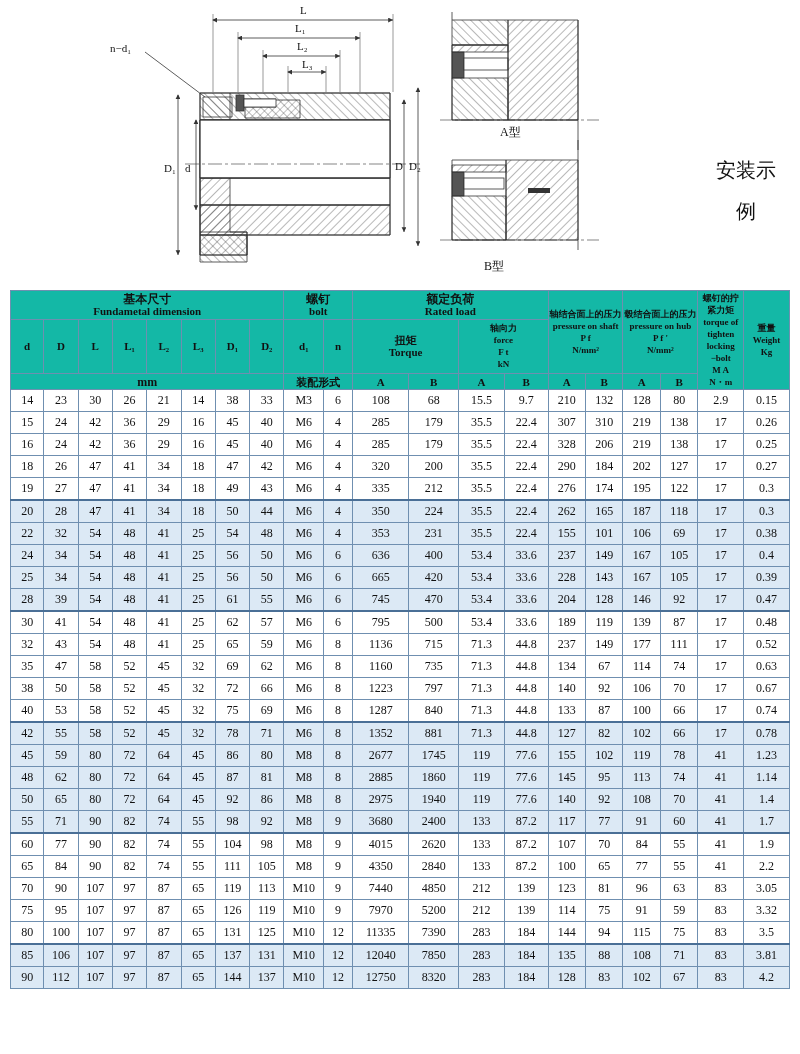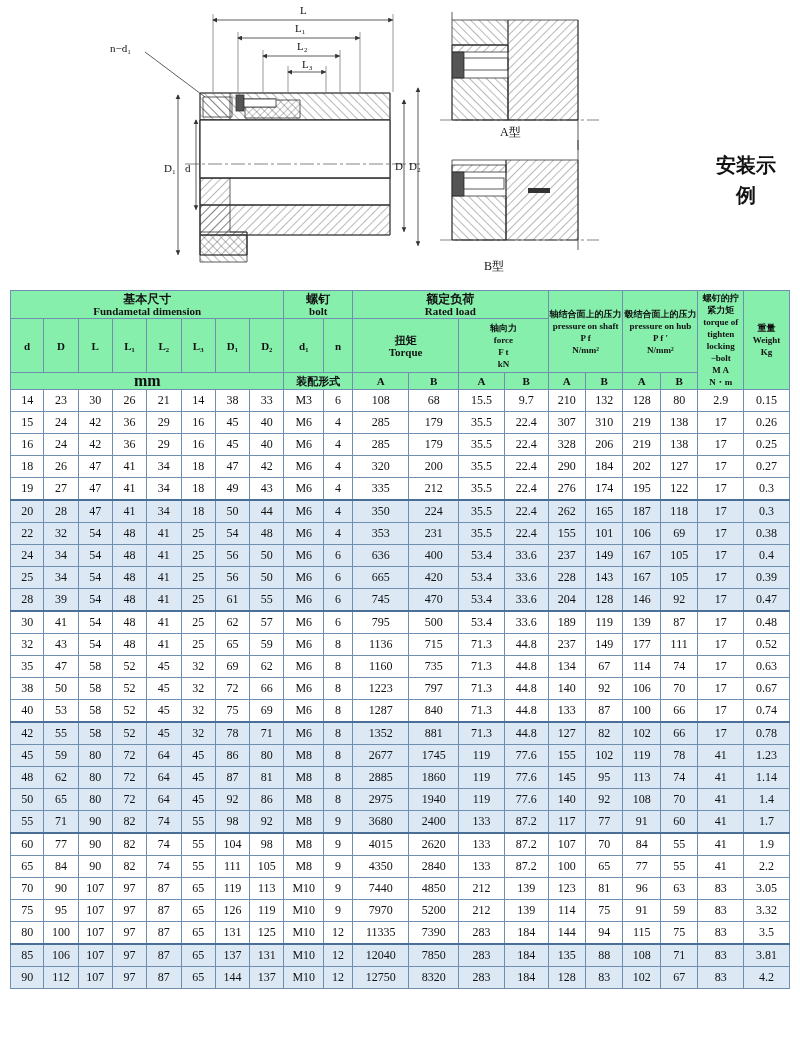--- a/index.html
+++ b/index.html
@@ -12,23 +12,23 @@
   }
   .page{position:relative;width:800px;height:1054px;}
 
   
   .drawing{position:relative;width:800px;height:288px;}
   .drawing svg{position:absolute;left:0;top:0;}
   .cn-title{
     position:absolute;right:18px;top:150px;
     width:72px;
     font-family:"DejaVu Sans", sans-serif;
-    font-weight:bold;
+    font-weight:normal;
     font-size:20px;
-    line-height:30px;
+    line-height:41px;
     color:#111;
     text-align:center;
   }
   .lbl{
     position:absolute;
     font-family:"Liberation Serif", serif;
     font-size:11px;
     color:#111;
   }
 
@@ -40,36 +40,36 @@
     table-layout:fixed;
   }
   table.spec th, table.spec td{
     border:1px solid #6f8fb0;
     text-align:center;
     vertical-align:middle;
     font-family:"Liberation Serif", serif;
     color:#111;
   }
   table.spec thead th{
-    background:#86efac;
+    background:#14b8a6;
     font-size:11px;
     line-height:12px;
     padding:1px 0;
   }
   table.spec thead th .big{font-size:12px;}
   table.spec thead th .sm{font-size:9px;}
   table.spec tbody td{
     font-size:12px;
     padding:1px 0;
     height:19px;
   }
   tbody tr.grp-a td{background:#ffffff;}
   tbody tr.grp-b td{background:#dce9f5;}
   tbody tr.thick-top td{border-top:2px solid #4a6f96;}
-  .hdr-unit{font-size:16px;}
+  .hdr-unit{font-size:12px;}
 </style>
 </head>
 <body>
 
 <div class="page">
 
   <div class="drawing">
     <svg width="800" height="288" viewBox="0 0 800 288">
       <defs>
         <pattern id="hatchR" width="6" height="6" patternTransform="rotate(45)" patternUnits="userSpaceOnUse">

